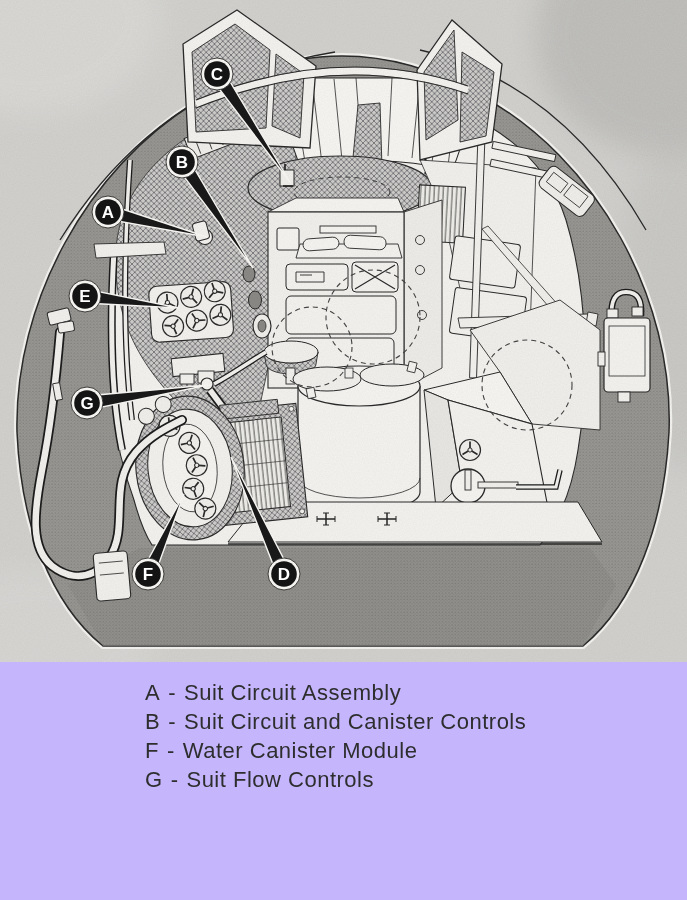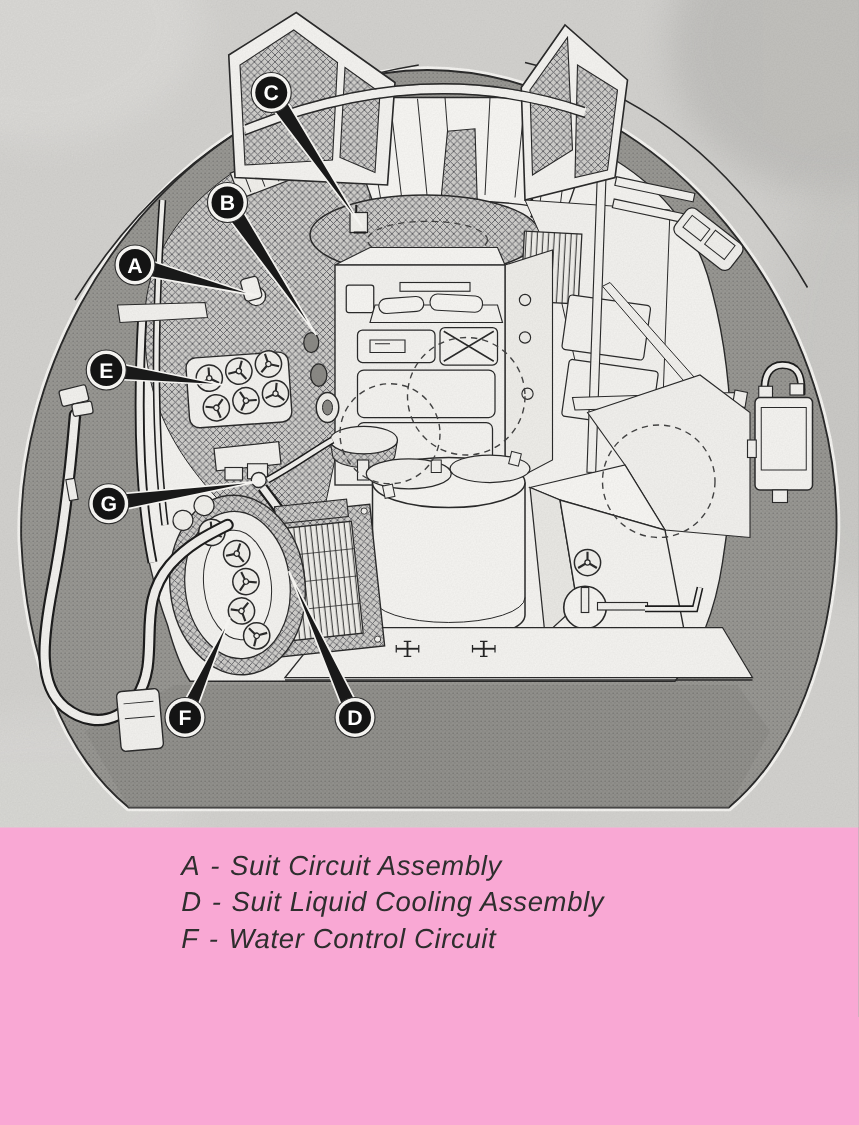--- a/index.html
+++ b/index.html
@@ -5,24 +5,23 @@
   html,body{margin:0;padding:0;background:#888;}
   .page{
     position:relative;width:687px;height:900px;overflow:hidden;
     background:#d3d2cf;
     font-family:"Liberation Sans",sans-serif;
   }
   .diagram-wrap{position:absolute;left:0;top:0;width:687px;height:662px;}
   svg{display:block;}
   .legend-panel{
     position:absolute;left:0;top:662px;width:687px;height:238px;
-    background:#f9a8d4;
+    background:#c4b5fd;
     box-sizing:border-box;
     padding:16px 0 0 145px;
-    font-style:italic;
   }
   .legend-row{
     line-height:29px;font-size:22px;color:#2e2e2e;
     letter-spacing:0.5px;white-space:nowrap;
   }
   .legend-row .sep{margin:0 8px;}
 </style>
 </head>
 <body>
 
@@ -342,17 +341,18 @@
         <circle cx="87" cy="403" r="16" fill="#f4f3f0" stroke="#2b2b2b" stroke-width="0.9"></circle>
         <circle cx="87" cy="403" r="12.8" fill="#141414"></circle>
         <text x="87" y="409" fill="#ffffff">G</text>
       </g>
     </g>
   </svg>
   </div>
 
   <div class="legend-panel">
     <div class="legend-row"><span>A</span><span class="sep">-</span><span>Suit Circuit Assembly</span></div>
-    <div class="legend-row"><span>D</span><span class="sep">-</span><span>Suit Liquid Cooling Assembly</span></div>
-    <div class="legend-row"><span>F</span><span class="sep">-</span><span>Water Control Circuit</span></div>
+    <div class="legend-row"><span>B</span><span class="sep">-</span><span>Suit Circuit and Canister Controls</span></div>
+    <div class="legend-row"><span>F</span><span class="sep">-</span><span>Water Canister Module</span></div>
+    <div class="legend-row"><span>G</span><span class="sep">-</span><span>Suit Flow Controls</span></div>
   </div>
 
 </div>
 
 </body></html>

